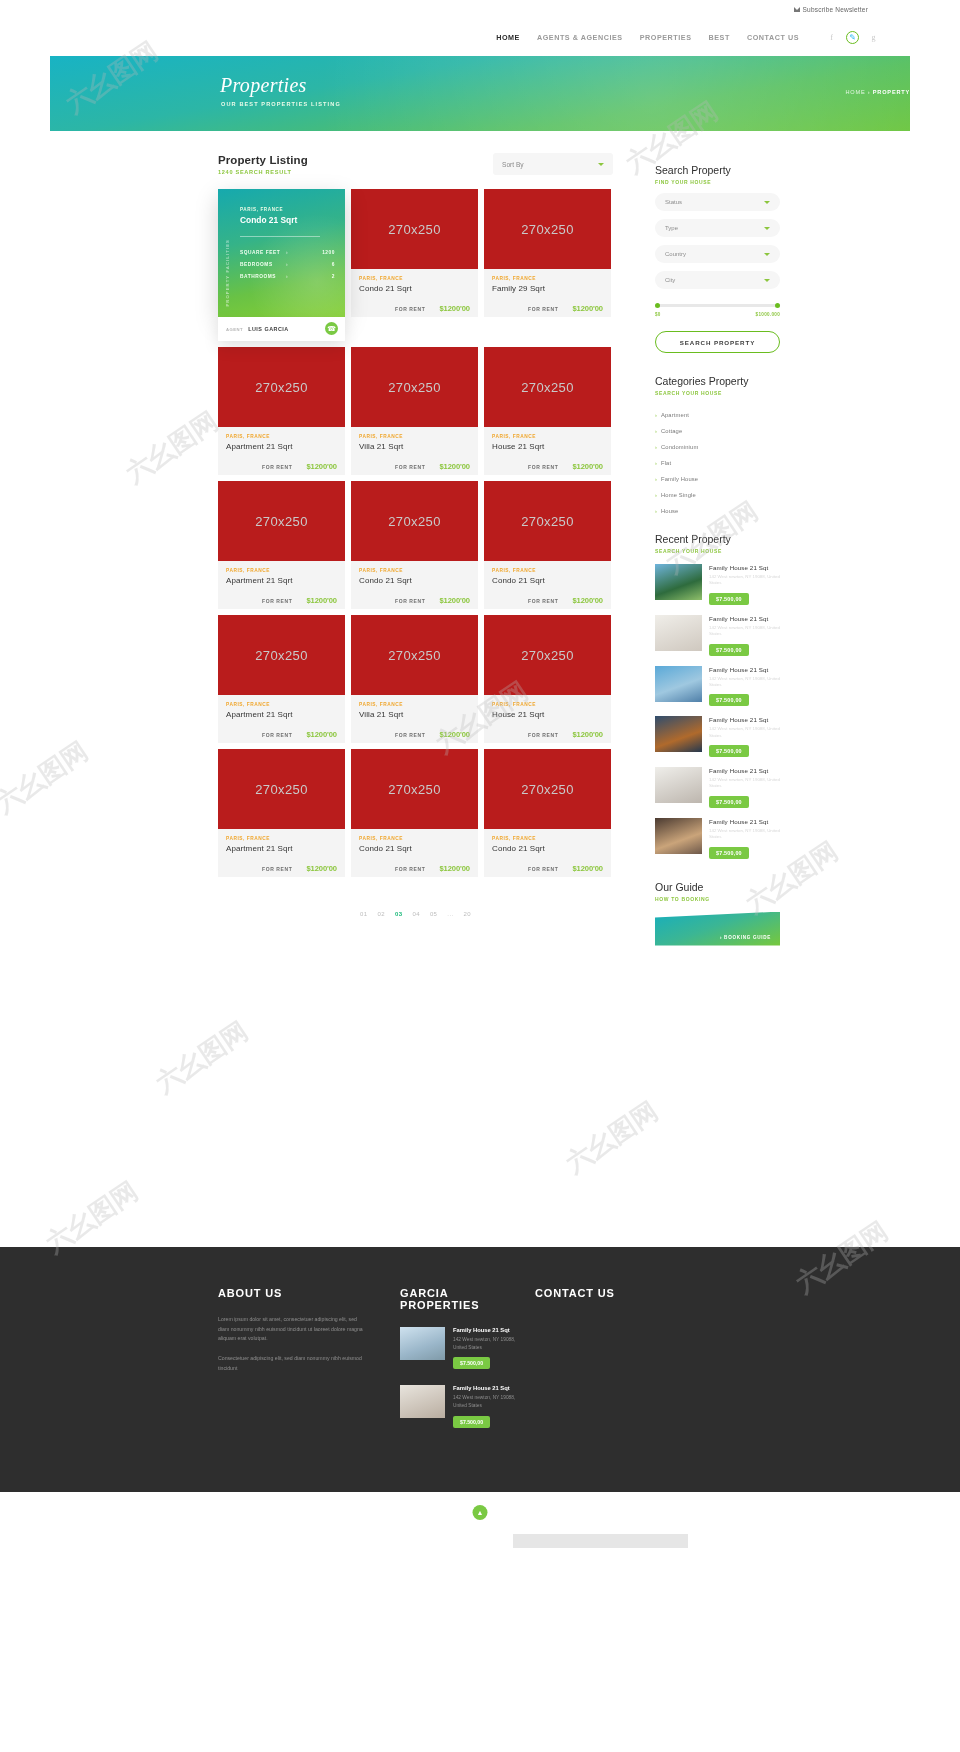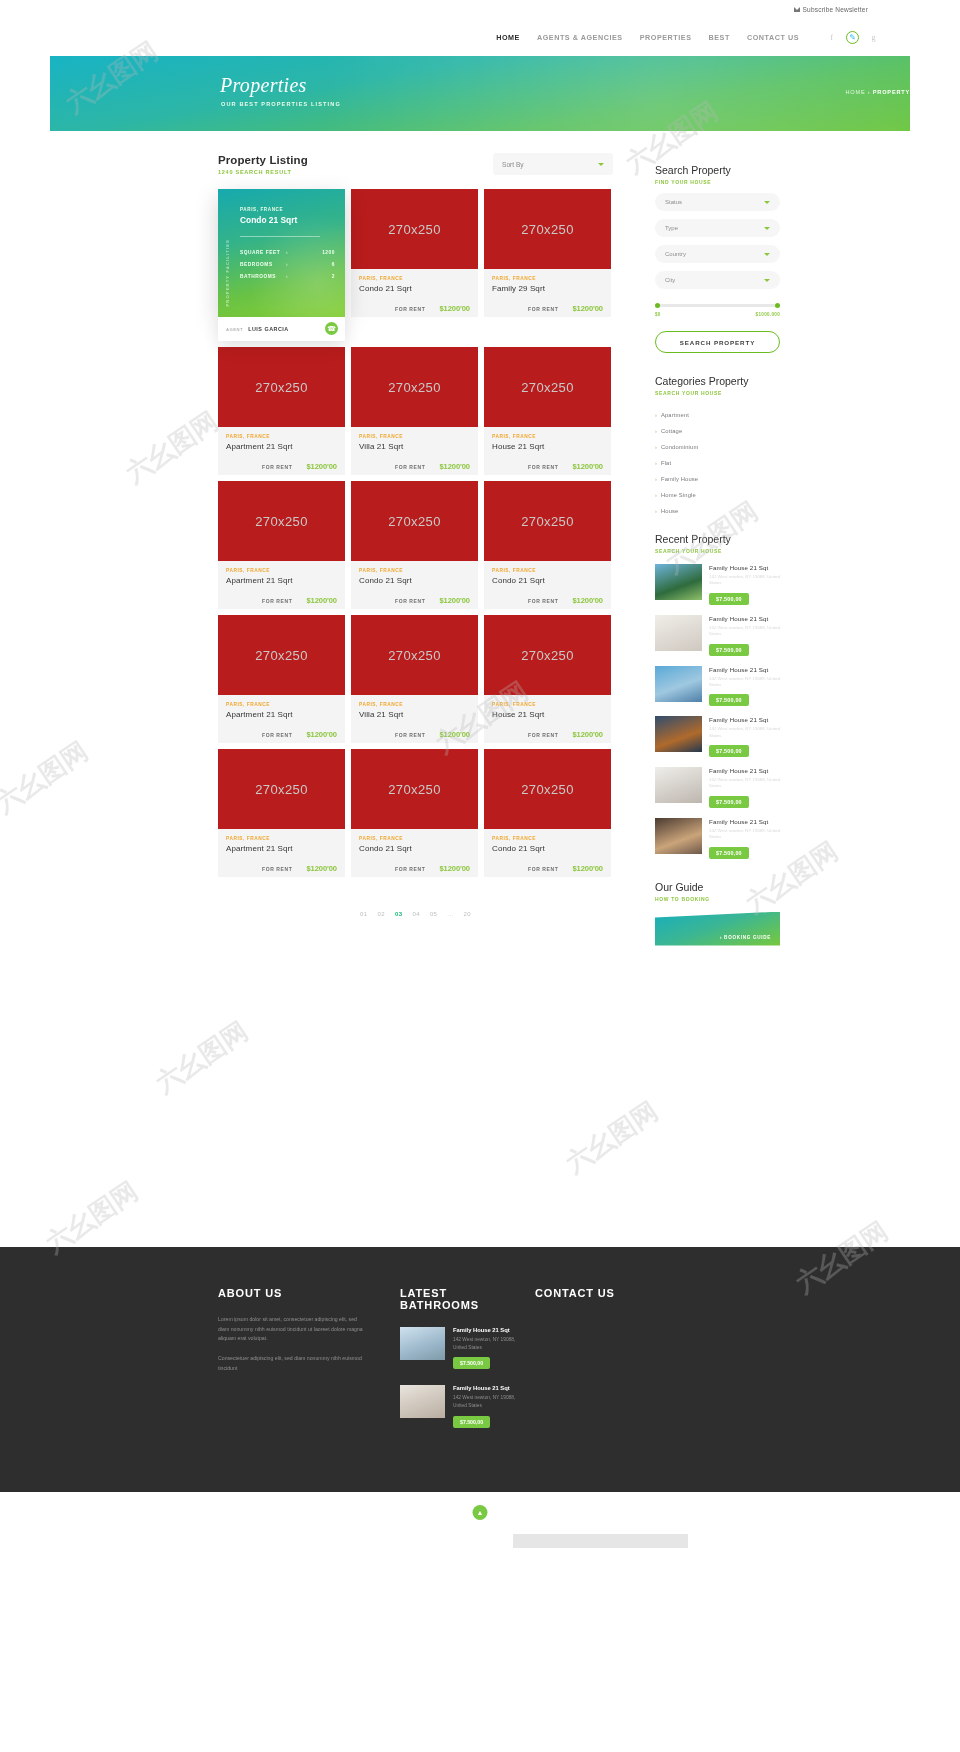--- a/index.html
+++ b/index.html
@@ -552,21 +552,21 @@
 <div class="footer">
   <div class="f-in">
 
     <div class="f-col" style="left:168px;top:40px;width:150px">
       <div class="f-h">ABOUT US</div>
       <div class="f-p">Lorem ipsum dolor sit amet, consectetuer adipiscing elit, sed diam nonummy nibh euismod tincidunt ut laoreet dolore magna aliquam erat volutpat.</div>
       <div class="f-p f-p2">Consectetuer adipiscing elit, sed diam nonummy nibh euismod tincidunt</div>
     </div>
 
     <div class="f-col" style="left:350px;top:40px;width:125px">
-      <div class="f-h">LATEST BATHROOMS</div>
+      <div class="f-h">GARCIA PROPERTIES</div>
       <div class="f-lp">
         <div class="f-lp-img" style="background:linear-gradient(160deg,#cfe2ef,#9ab6c9 60%,#7f9aa8)"></div>
         <div>
           <div class="f-lt">Family House 21 Sqt</div>
           <div class="f-la">142 West newton, NY
 19088, United States</div>
           <span class="f-badge">$7.500,00</span>
         </div>
       </div>
       <div class="f-lp">

